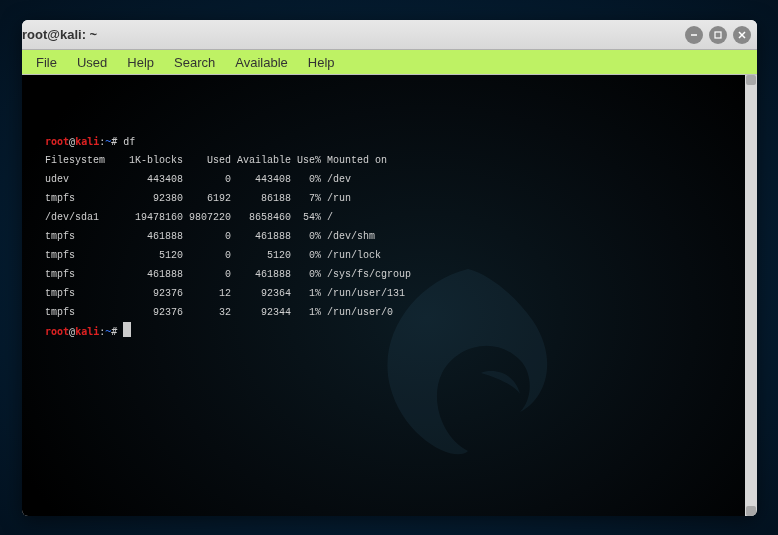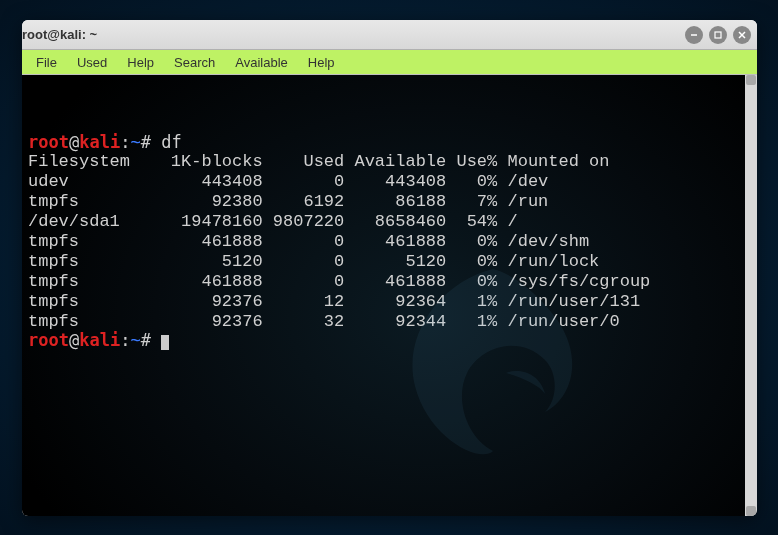--- a/index.html
+++ b/index.html
@@ -68,23 +68,23 @@
     .menu-item {
       padding: 2px 10px;
       cursor: pointer;
     }
     .terminal {
       flex: 1;
       background: #0a0a0a;
       background: radial-gradient(ellipse 450px 350px at 55% 55%, #0b1a22 0%, #050a0e 60%, #000 100%);
       color: #d0d0d0;
       font-family: "DejaVu Sans Mono", "Liberation Mono", monospace;
-      font-size: 17px;
+      font-size: 10px;
       line-height: 18px;
-      padding: 4px 6px;
+      padding: 4px 23px;
       position: relative;
       white-space: pre;
     }
     .scrollbar {
       position: absolute;
       right: 0;
       top: 0;
       bottom: 0;
       width: 12px;
       background: #d8d8d8;

